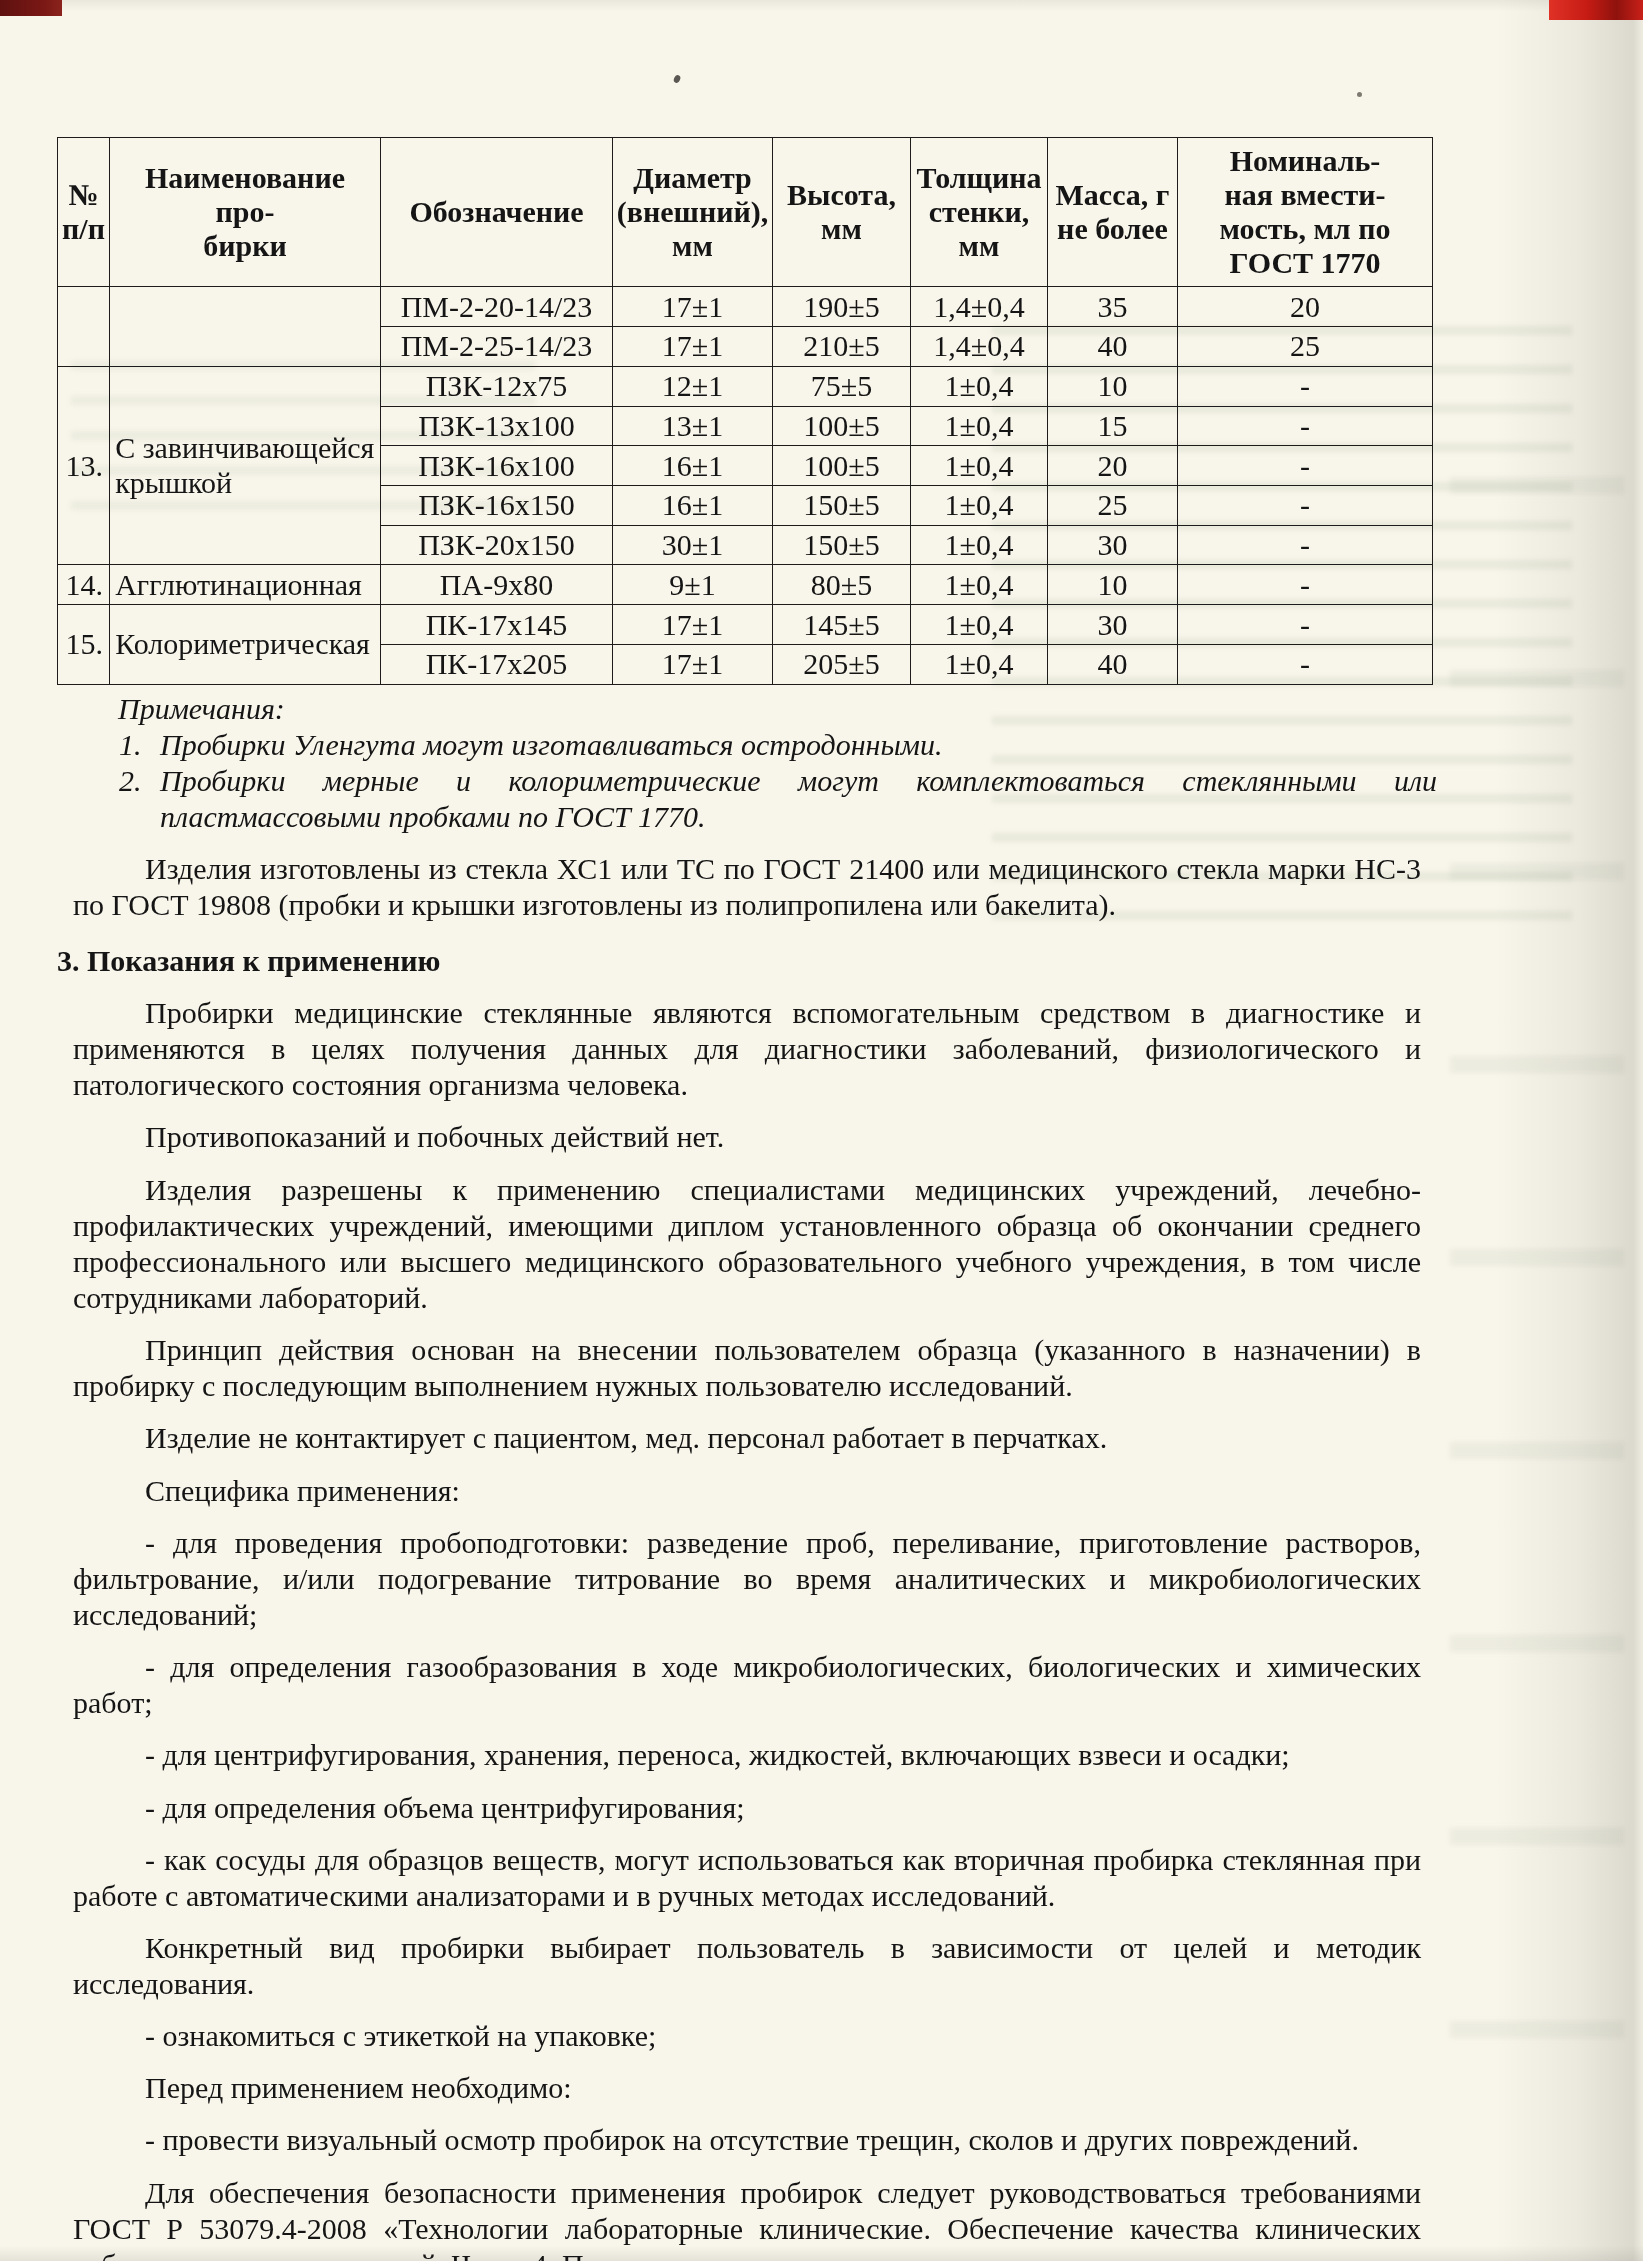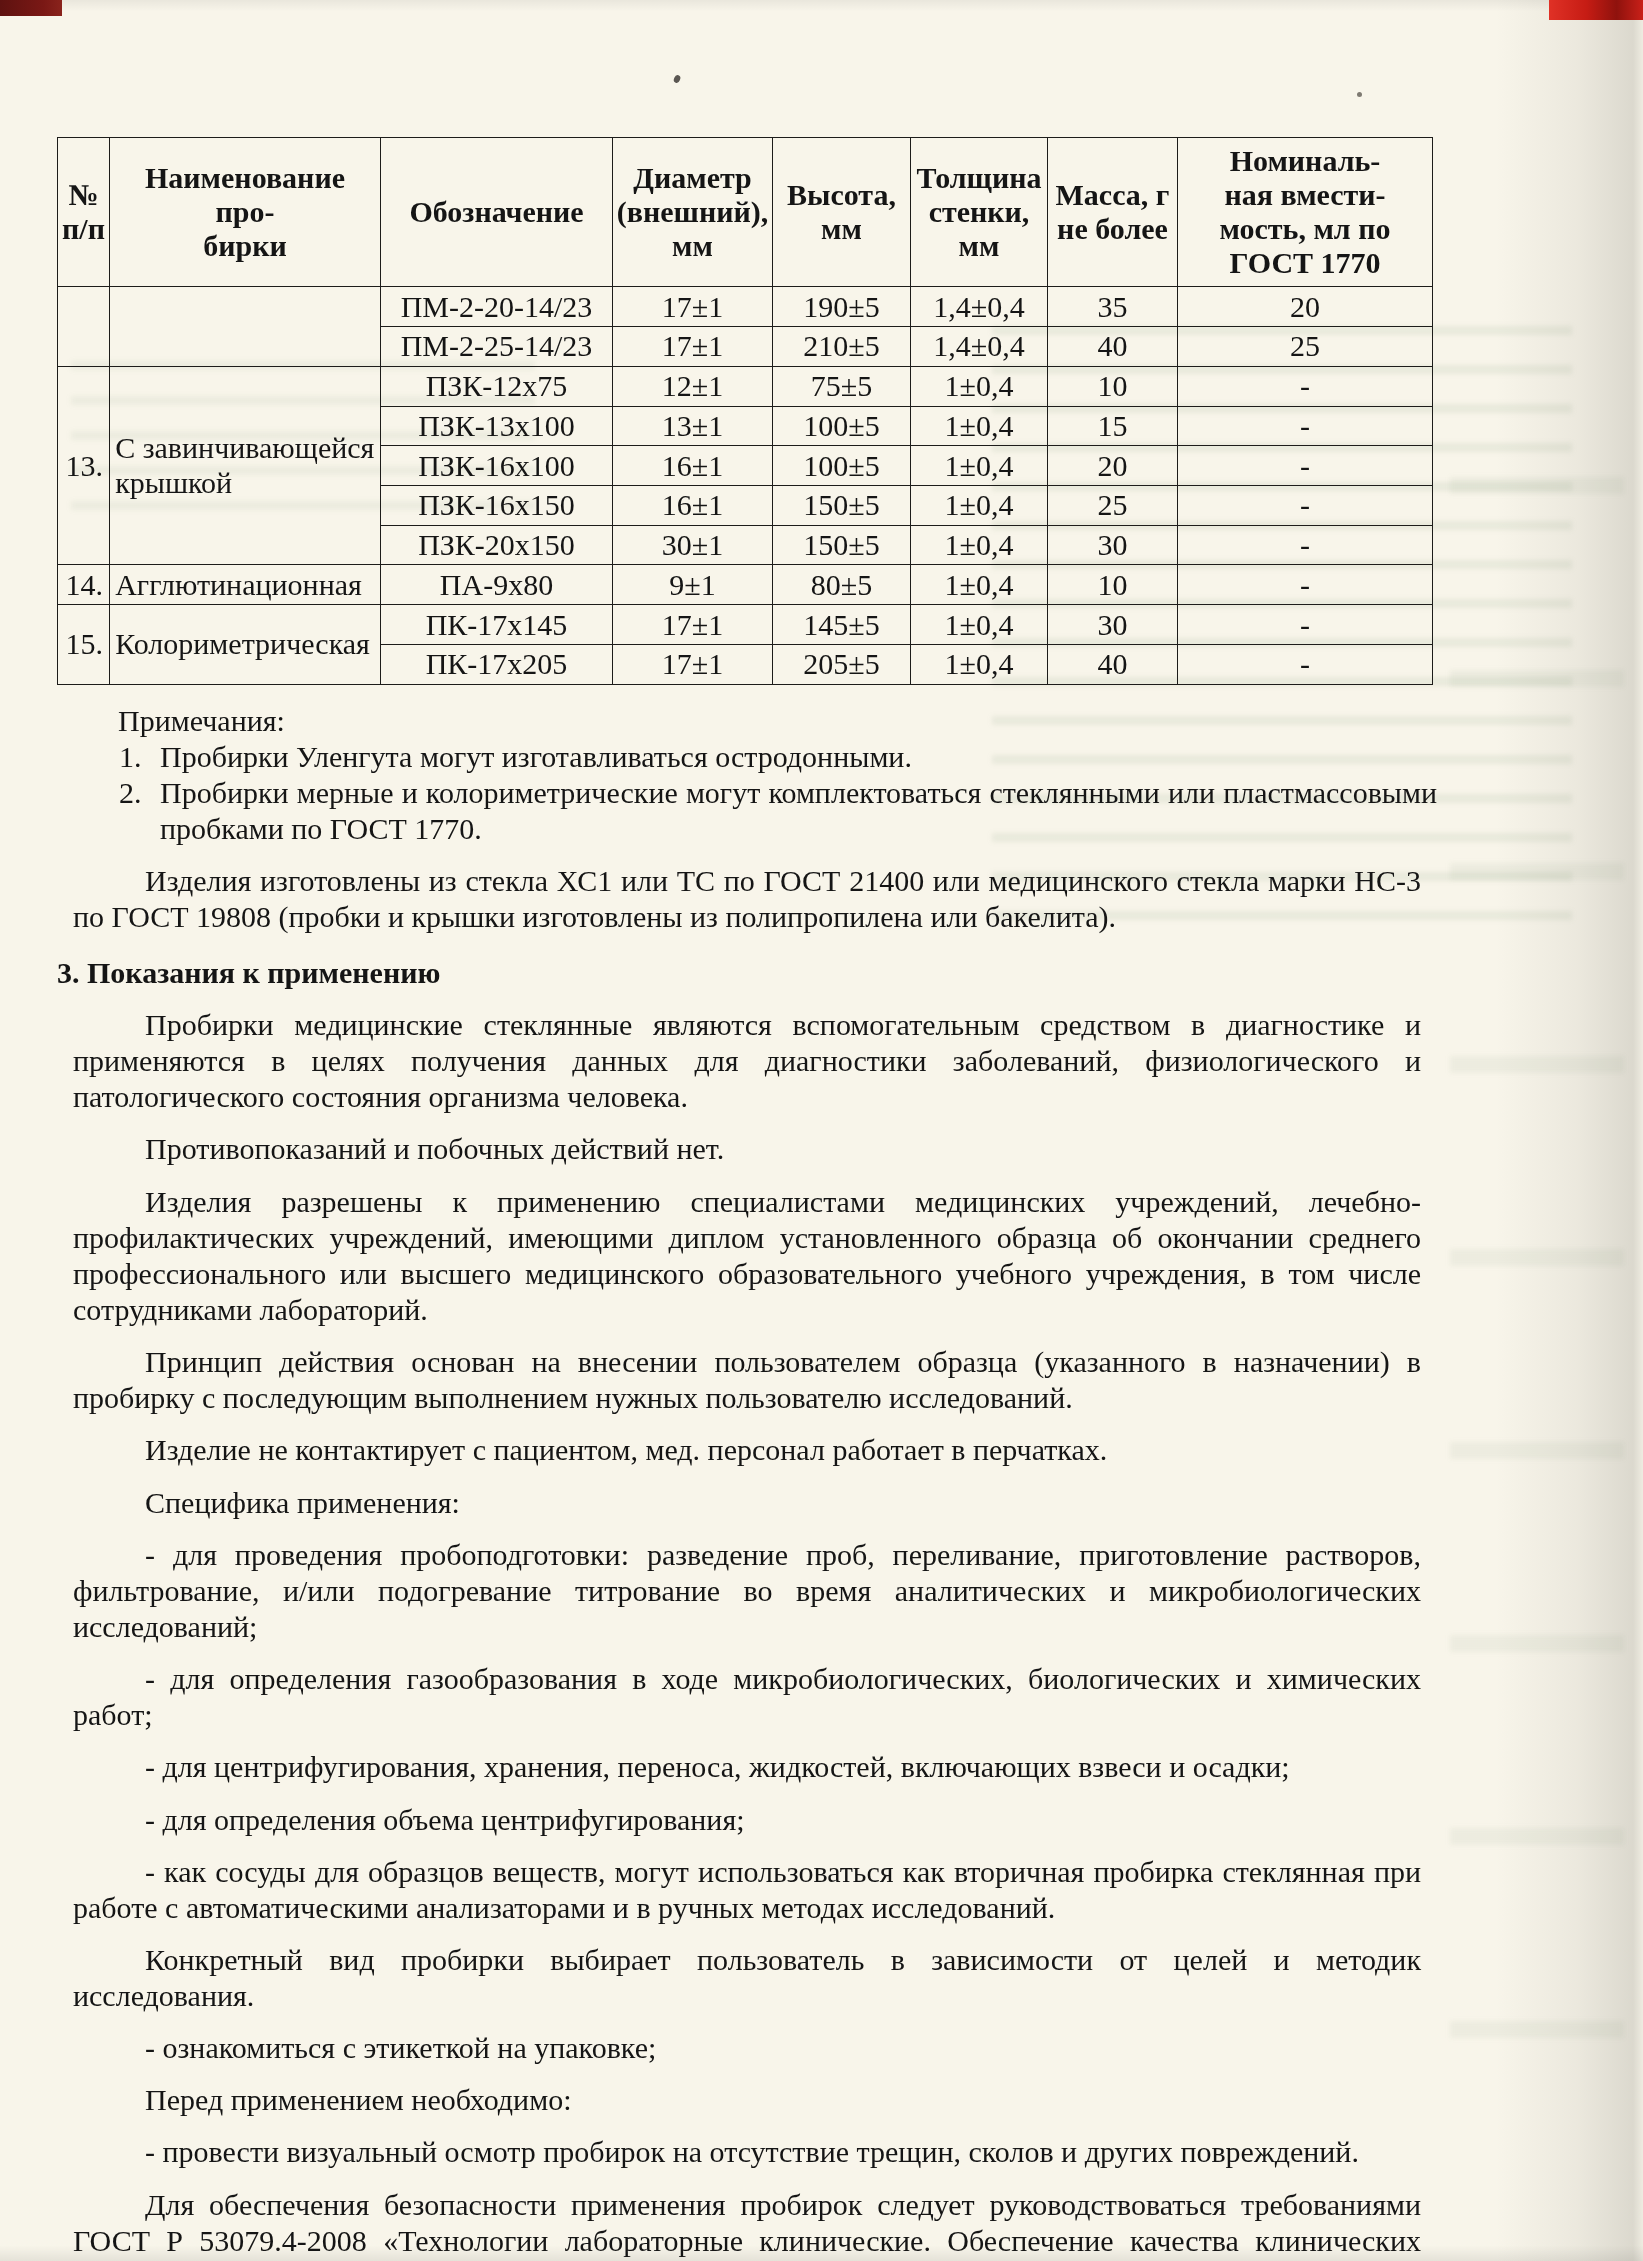--- a/index.html
+++ b/index.html
@@ -78,21 +78,21 @@
   .spec-table td {
     height: 35px;
     text-align: center;
     vertical-align: middle;
     padding: 1.3px 3.9px;
   }
   .spec-table td.cell-num  { text-align: center; padding-left: 5.2px; }
   .spec-table td.cell-name { text-align: left; padding-left: 5.2px; line-height: 1.15; margin-top: 35px; }
 
   
-  .notes { margin-top: 18px; }
+  .notes { margin-top: 6px; font-style: italic; }
   .notes-title { padding-left: 61px; }
   .note { display: flex; padding-left: 62px; }
   .note-num { flex: 0 0 41px; }
   .note-text { flex: 1 1 auto; text-align: justify; }
 
   
   .para {
     margin: 16px;
     text-align: justify;
     text-indent: 72px;

